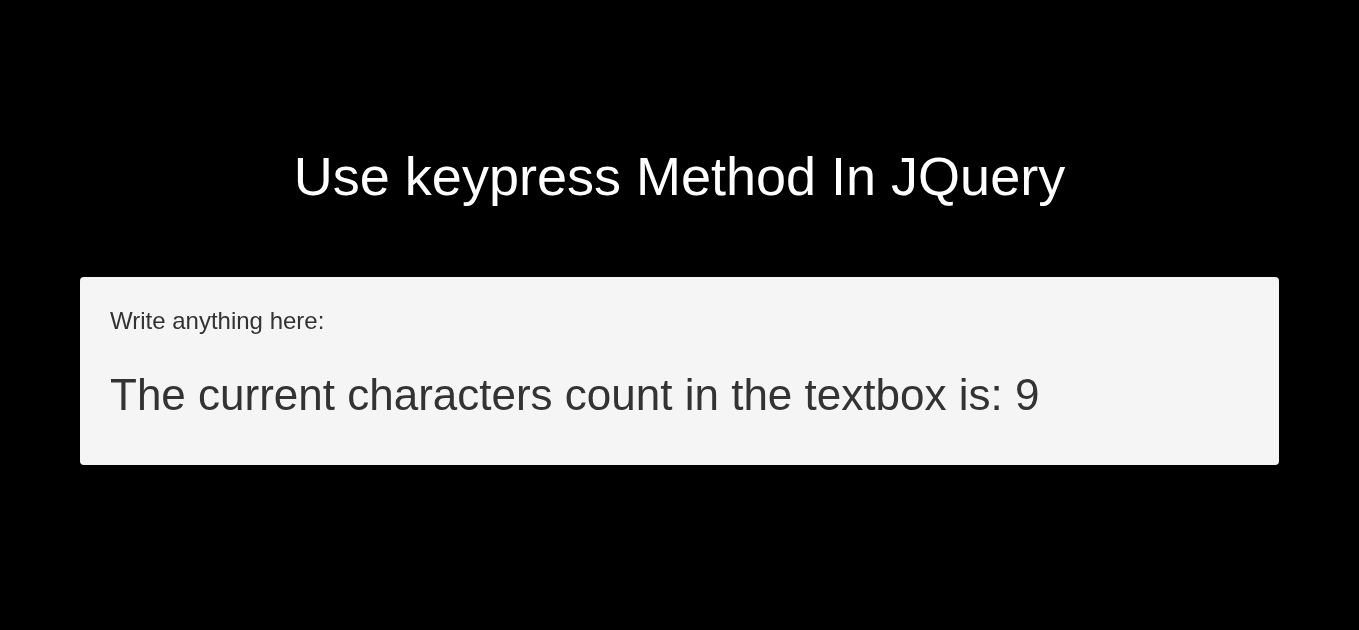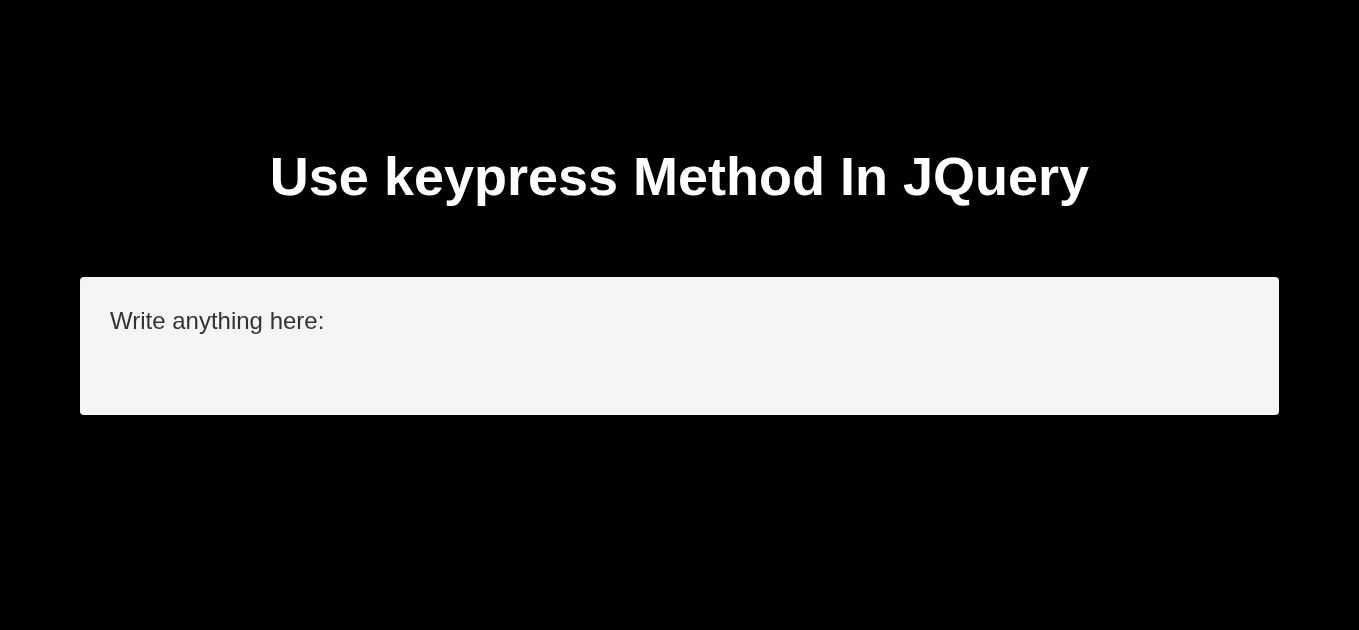--- a/index.html
+++ b/index.html
@@ -14,21 +14,21 @@
       height: 630px;
       overflow: hidden;
     }
     .container {
       padding-top: 145px;
     }
     .page-title {
       color: #ffffff;
       text-align: center;
       font-size: 54px;
-      font-weight: bold;
+      font-weight: normal;
       margin-bottom: 70px;
     }
     .card {
       background-color: #f5f5f5;
       margin: 0 80px;
       border-radius: 4px;
       padding: 30px 30px 45px 30px;
       box-shadow: 0 1px 3px rgba(0,0,0,0.2);
     }
     .input-row {
@@ -60,14 +60,17 @@
 <body>
 
 <div class="container">
   <h1 class="page-title">Use keypress Method In JQuery</h1>
 
   <div class="card">
     <div class="input-row">
       <span class="input-label">Write anything here: </span>
     </div>
 
+    <h2 class="count-text">
+      <span>The current characters count in the textbox is: </span><span>9</span>
+    </h2>
   </div>
 </div>
 
 </body></html>

